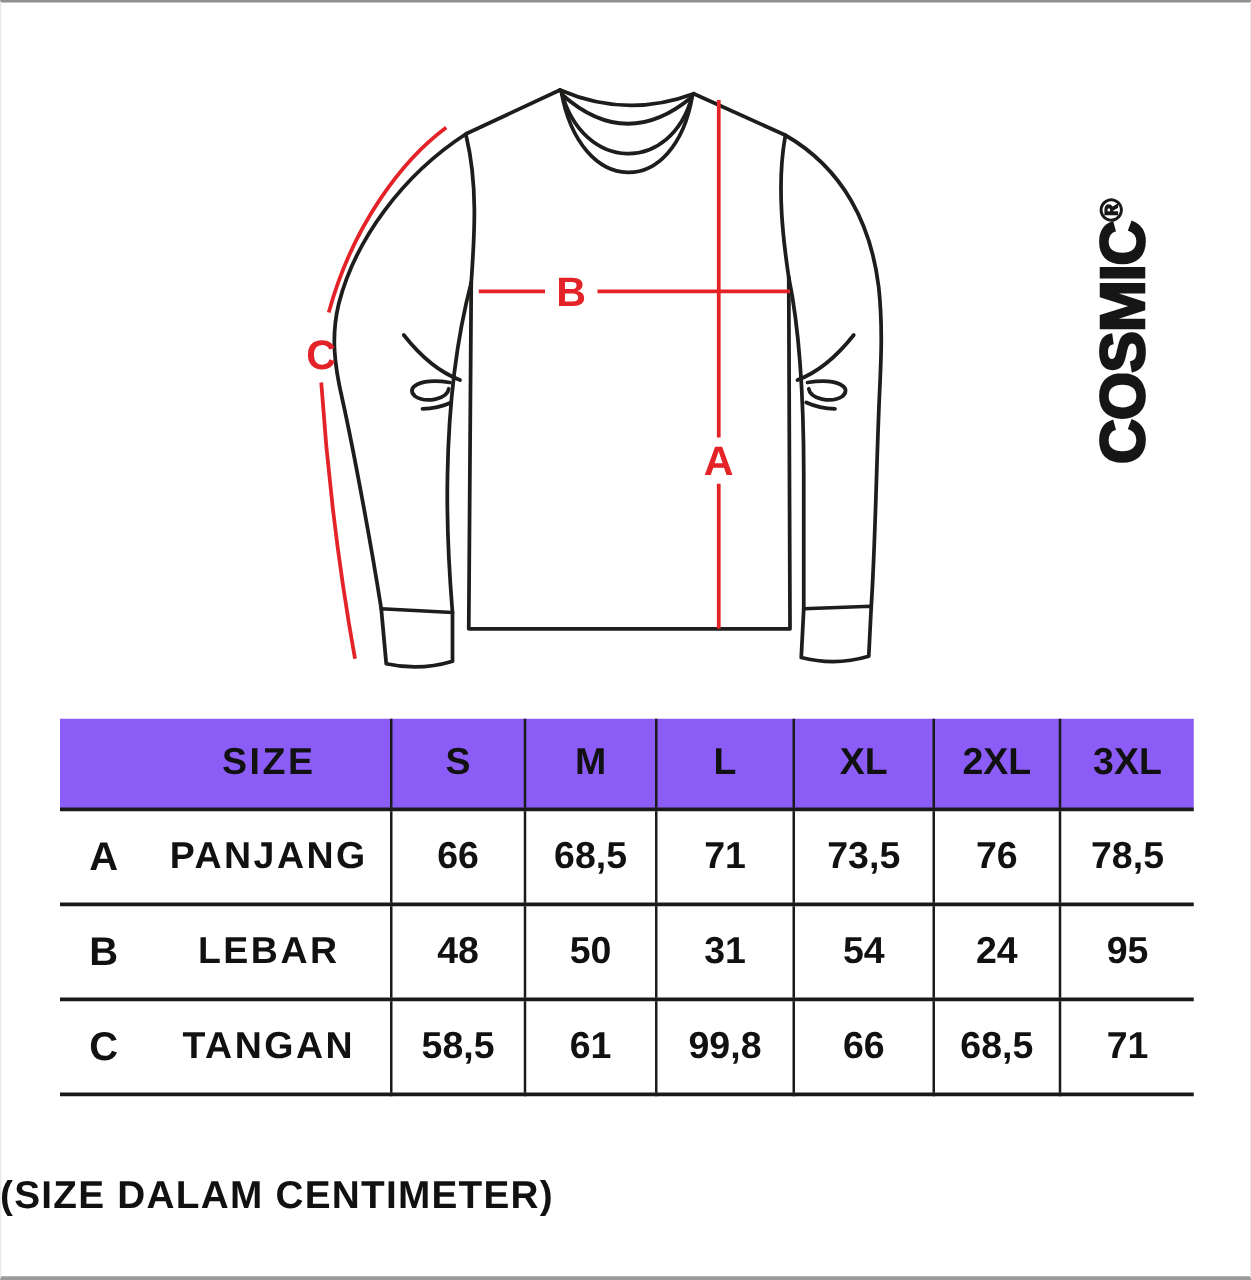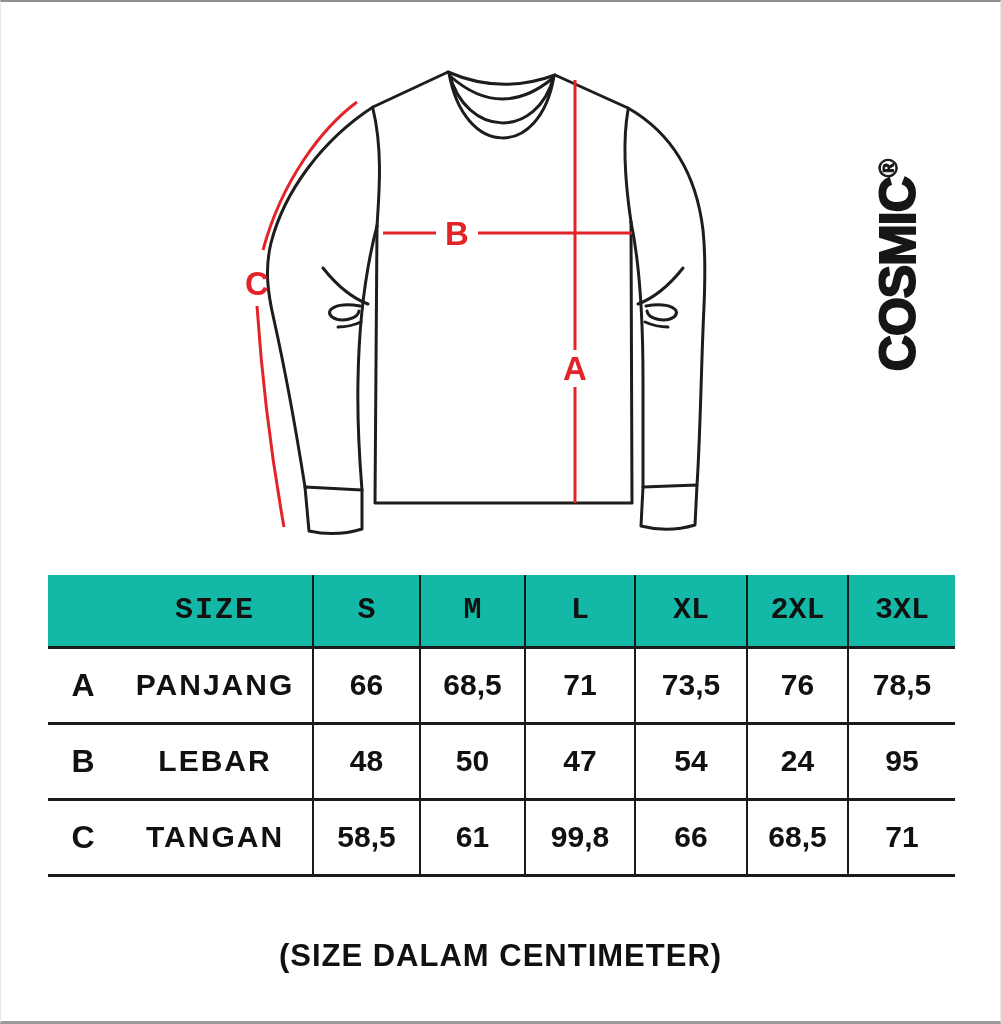--- a/index.html
+++ b/index.html
@@ -25,30 +25,30 @@
   .logo sup { font-size:25px; vertical-align:super; letter-spacing:0;
     -webkit-text-stroke:1px #161616; }
 
   
   .size-table { position:absolute; left:48px; top:575px; width:907px;
     border-collapse:collapse; table-layout:fixed; color:#111; }
   .size-table tr { }
   .size-table th, .size-table td { border-left:2px solid #1a1a1a; text-align:center;
     font-weight:bold; font-size:30px; vertical-align:middle; padding:0; }
   .size-table th:first-child, .size-table td:first-child { border-left:none; }
-  .size-table thead tr { height:72px; background:#14b8a6;font-family:Liberation Mono, monospace; }
+  .size-table thead tr { height:72px; background:#8b5cf6; }
   .size-table thead tr { border-bottom:3px solid #1a1a1a; }
   .size-table tbody tr { height:76px; border-bottom:3px solid #1a1a1a; background:#fff; }
   .size-table .low { padding-top:0; }
   .firstcol { display:flex; align-items:center; width:100%; }
   .firstcol .key { width:70px; text-align:center; font-size:32px; font-weight:bold; }
   .firstcol .measure { flex:1; text-align:center; letter-spacing:2px; }
   thead .measure { letter-spacing:4px; }
 
-  .caption { position:absolute; left:0; top:938px; width:1001px; text-align:center;
+  .caption { position:absolute; left:0; top:938px; width:1001px; 
     font-weight:bold; font-size:31px; letter-spacing:1px; color:#111; }
 </style>
 </head>
 <body>
 
 <div class="stage">
 
   <svg class="diagram-svg" viewBox="0 0 1001 1024">
 
     <g>
@@ -151,21 +151,21 @@
       </tr>
       <tr>
         <td>
           <div class="firstcol">
             <span class="key">B</span>
             <span class="measure">LEBAR</span>
           </div>
         </td>
         <td>48</td>
         <td>50</td>
-        <td>47</td>
+        <td>31</td>
         <td class="low">54</td>
         <td class="low">24</td>
         <td class="low">95</td>
       </tr>
       <tr>
         <td>
           <div class="firstcol">
             <span class="key">C</span>
             <span class="measure">TANGAN</span>
           </div>

